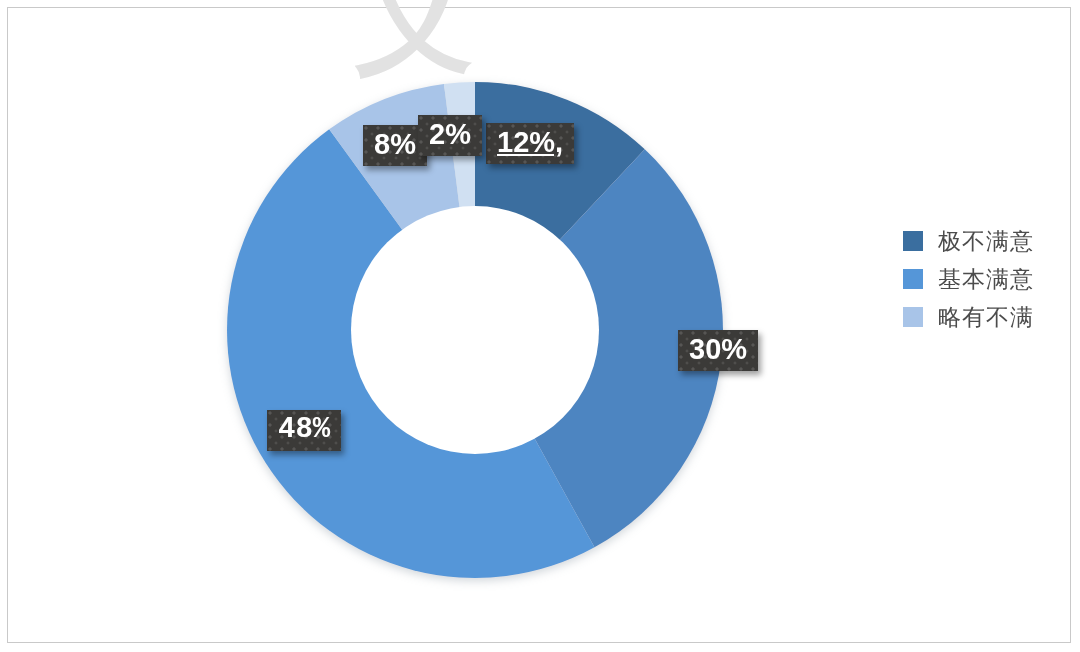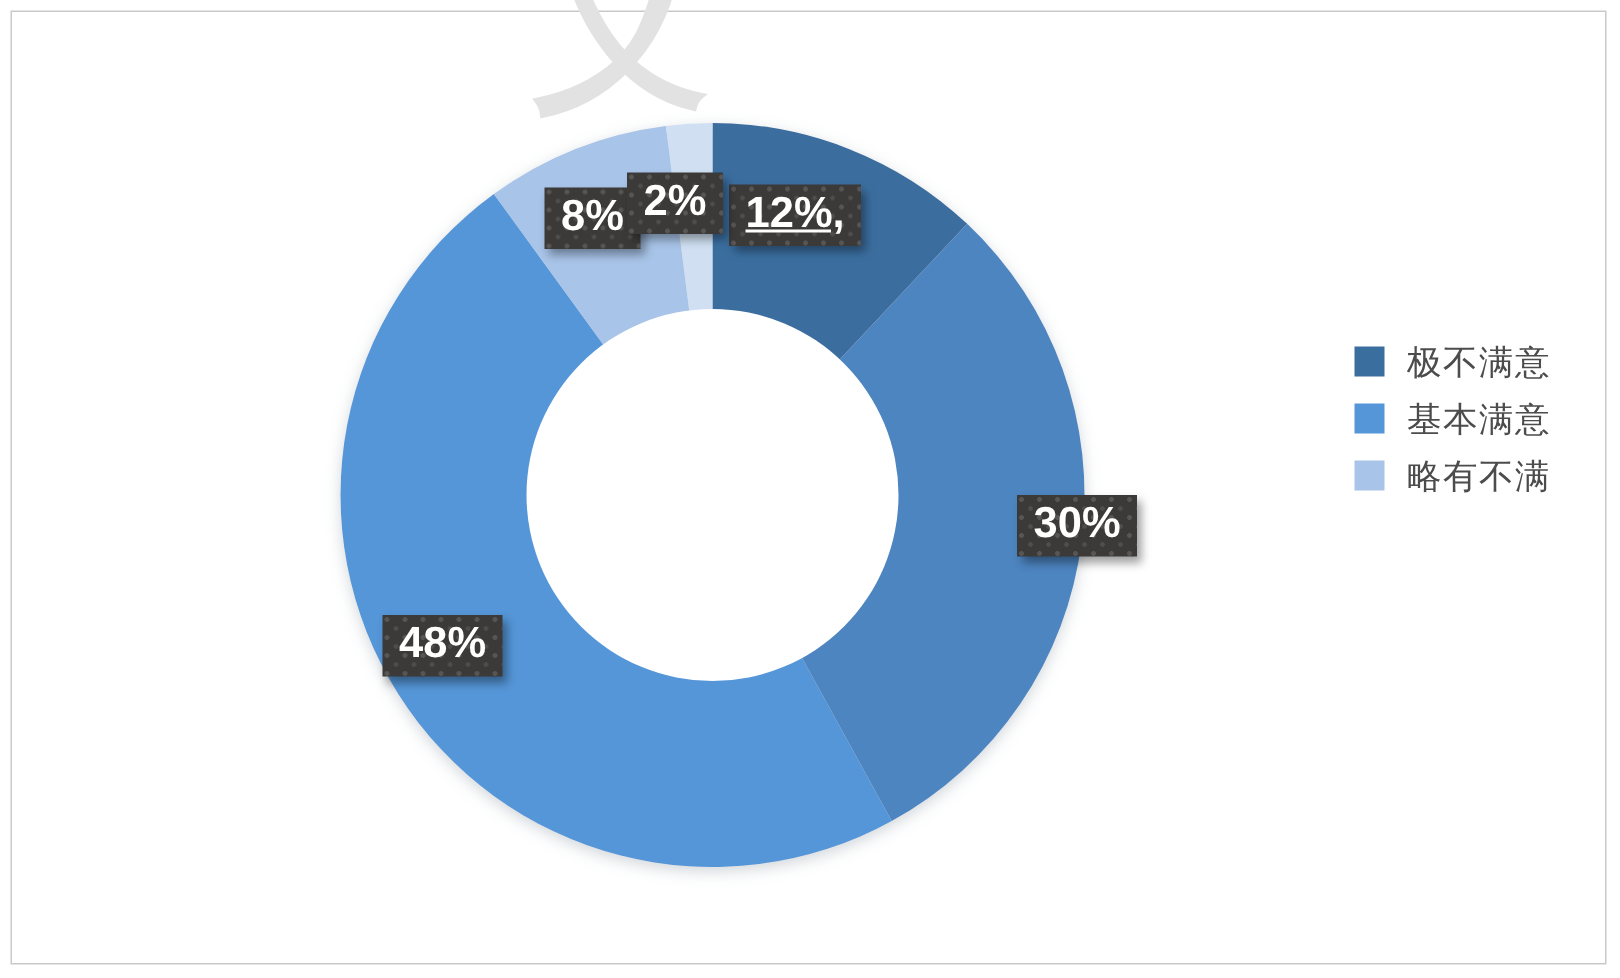--- a/index.html
+++ b/index.html
@@ -125,21 +125,21 @@
           <path d="M 475 330 L 329.23 129.36 A 248 248 0 0 1 443.92 83.96 Z" fill="#a8c4e8"></path>
           <path d="M 475 330 L 443.92 83.96 A 248 248 0 0 1 475.00 82.00 Z" fill="#d0e0f2"></path>
         </g>
       <circle id="donut-hole" cx="475" cy="330" r="124" fill="#ffffff"></circle>
     </svg>
 
     <div class="data-label" id="dl-0" style="left: 486px; top: 123px; text-decoration: underline;">12%,</div>
 
     <div class="data-label" id="dl-1" style="left: 655px; top: 330px; margin-left: 23px;">30%</div>
 
-    <div class="data-label" id="dl-2" style="left: 255px; top: 410px;">48%</div>
+    <div class="data-label" id="dl-2" style="left: 267px; top: 410px; font-family: Liberation Mono, monospace;">48%</div>
 
     <div class="data-label" id="dl-3" style="left: 363px; top: 125px;">8%</div>
 
     <div class="data-label" id="dl-4" style="left: 418px; top: 115px;">2%</div>
 
   </div>
 
   <div id="legend">
 
     <div class="legend-row">

